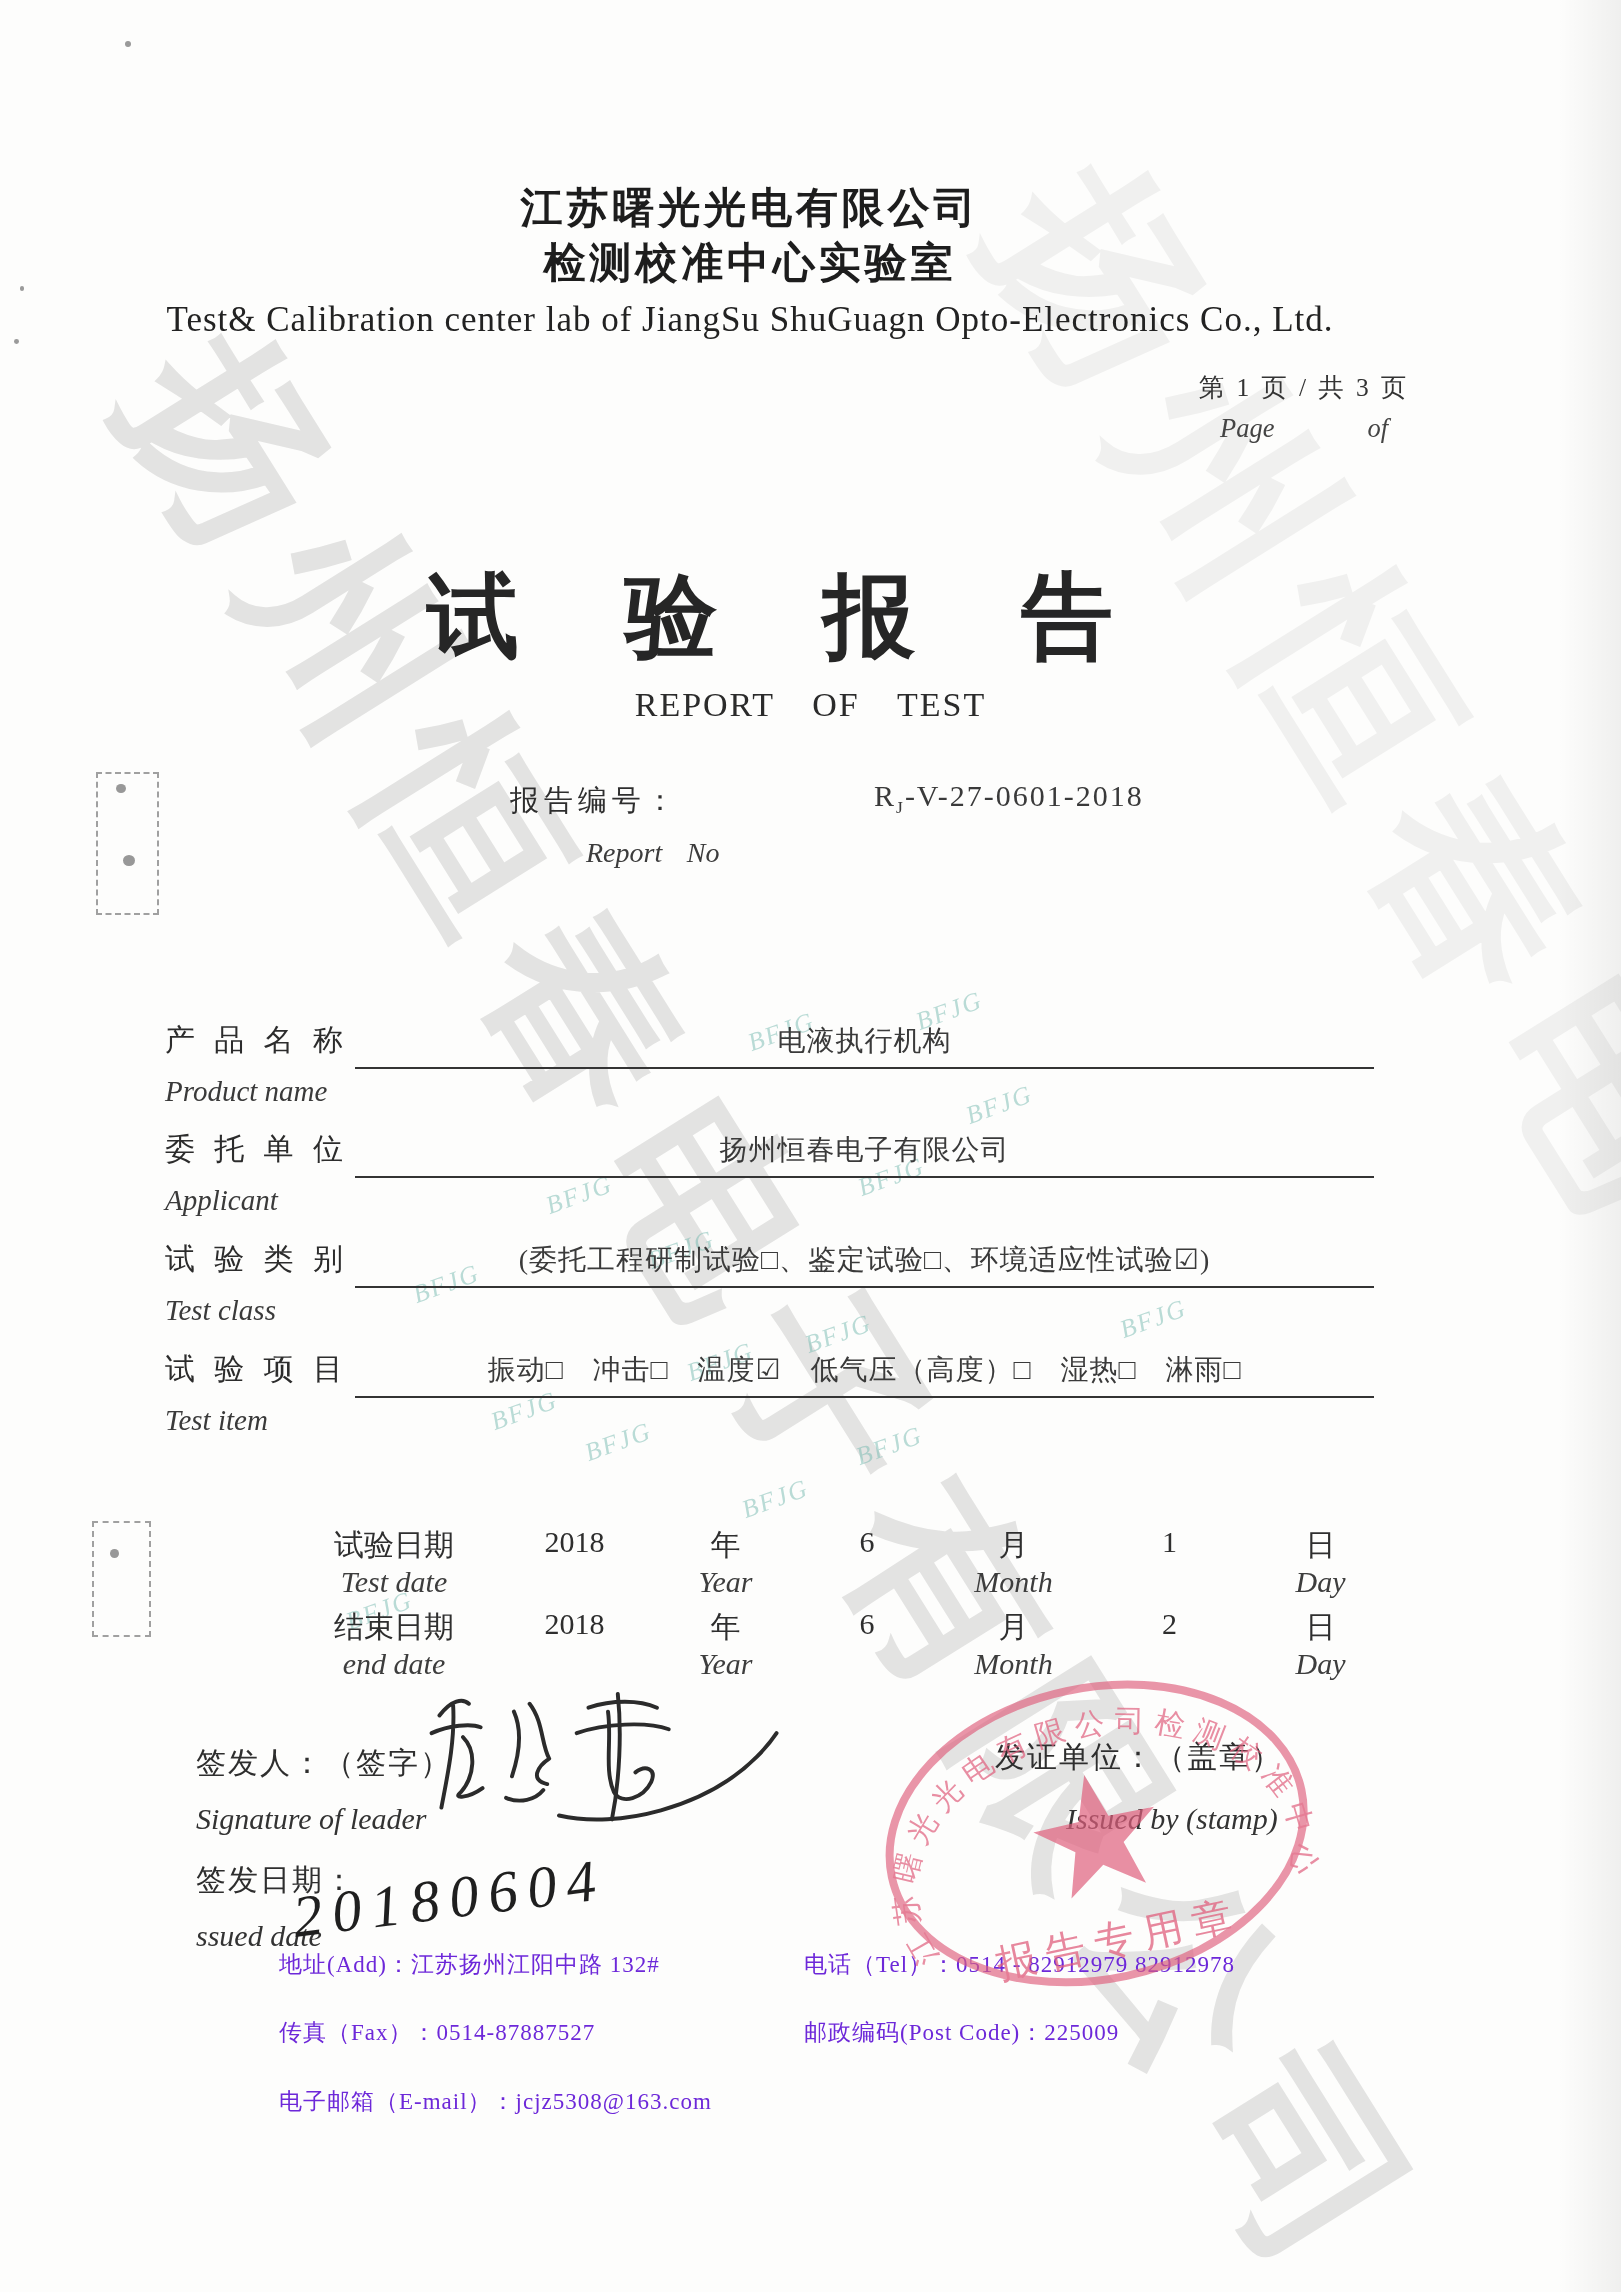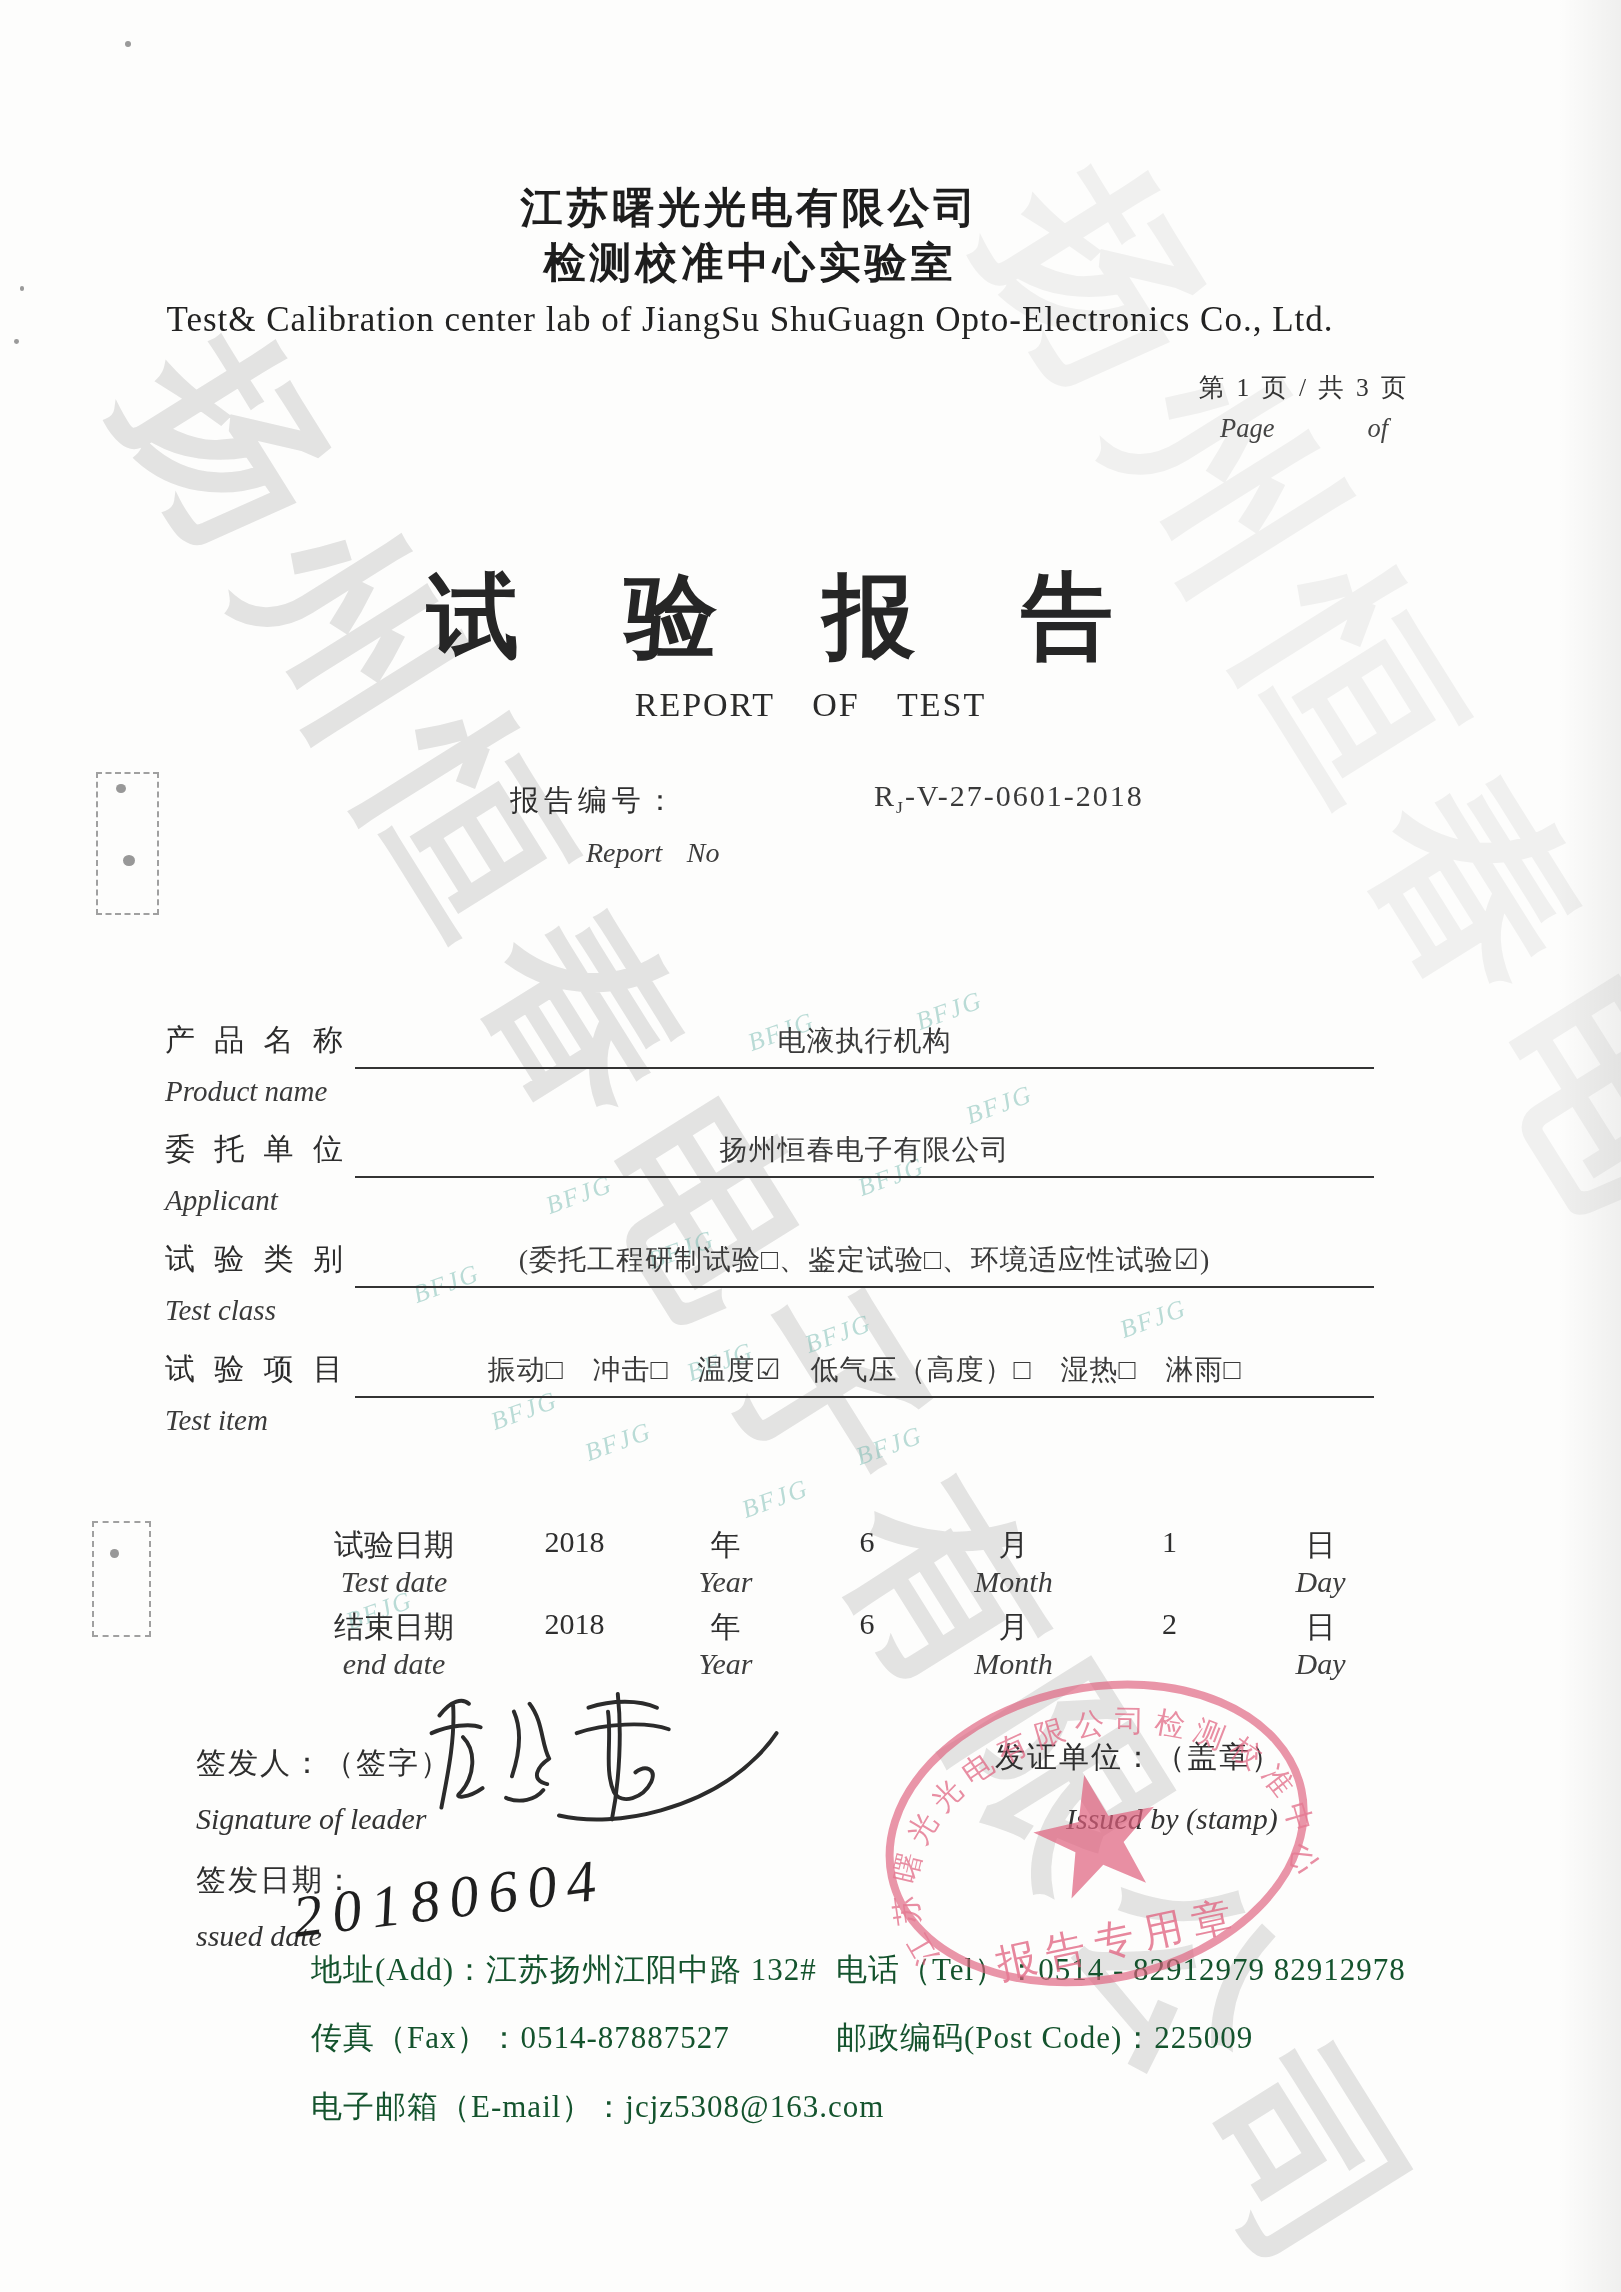--- a/index.html
+++ b/index.html
@@ -55,21 +55,21 @@
   .sig-en1{position:absolute;left:196px;top:1802px;font-style:italic;font-size:30px;z-index:2;color:#333;}
   .sig-cn2{position:absolute;left:196px;top:1860px;font-size:30px;letter-spacing:2px;z-index:2;}
   .sig-en2{position:absolute;left:196px;top:1919px;font-style:italic;font-size:30px;z-index:2;color:#333;}
   .sig-svg{position:absolute;left:412px;top:1682px;z-index:3;}
   .hand-date{position:absolute;left:292px;top:1864px;font-size:59px;font-style:italic;
              letter-spacing:9.8px;color:#1f1f1f;transform:rotate(-7deg);z-index:3;}
   .issue-cn{position:absolute;left:995px;top:1737px;font-size:30px;letter-spacing:2px;z-index:2;}
   .issue-en{position:absolute;left:1066px;top:1802px;font-style:italic;font-size:30px;z-index:2;color:#333;}
   .stamp{position:absolute;left:861px;top:1666px;z-index:3;opacity:0.82;transform:rotate(-12deg);}
   
-  .foot{position:absolute;font-size:31px;letter-spacing:1px;color:#14532d;z-index:2;white-space:nowrap;margin-left:32px;}
+  .foot{position:absolute;font-size:23px;letter-spacing:1px;color:#6d28d9;z-index:2;white-space:nowrap;}
 </style>
 </head>
 <body>
 
 <div class="page">
 
   <div class="wm-line wm1">扬州恒春电子有限公司</div>
   <div class="wm-line wm2">扬州恒春电子有限公司</div>
   <span class="bf" style="left:747px;top:1017px">BFJG</span>
   <span class="bf" style="left:915px;top:996px">BFJG</span>

